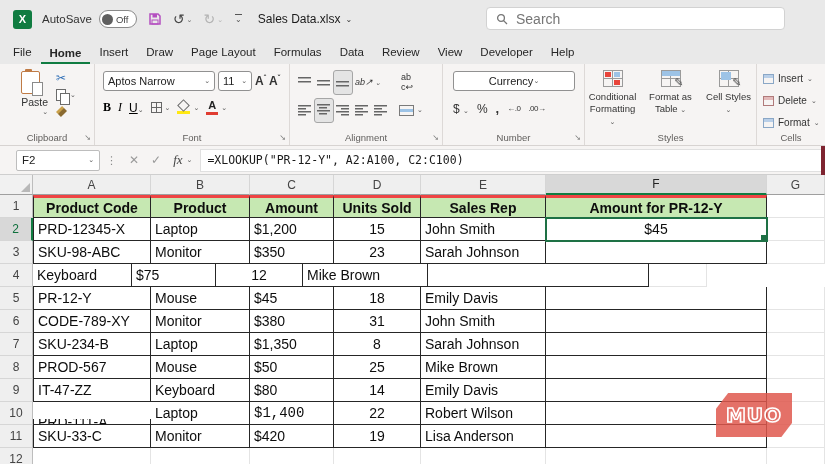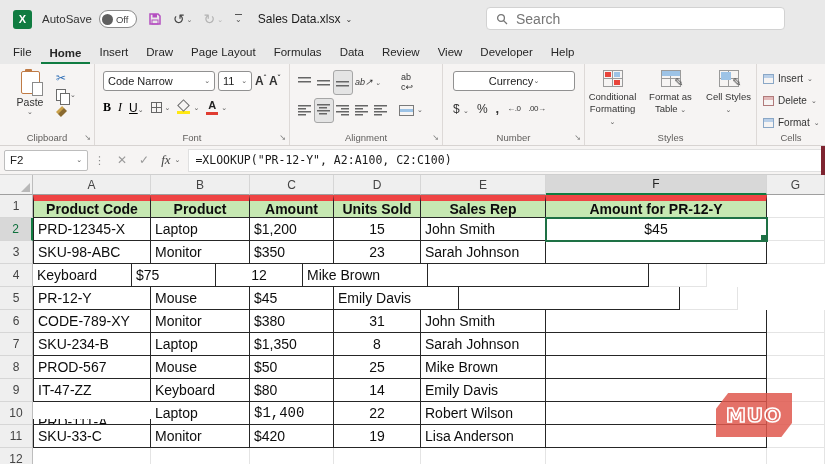--- a/index.html
+++ b/index.html
@@ -27,21 +27,21 @@
   .tab.active{font-weight:bold;border-bottom:2.5px solid #107C41;padding-bottom:3.5px;}
   
   #ribbon{position:absolute;left:0;top:64px;width:825px;height:82px;background:#f6f4f3;border-bottom:1px solid #d7d3d1;
     display:flex;box-sizing:border-box;}
   .rgroup{position:relative;height:100%;border-right:1px solid #ddd9d7;box-sizing:border-box;}
   .glabel{position:absolute;bottom:2px;left:0;right:0;text-align:center;font-size:9.5px;color:#605e5c;}
   .launcher{position:absolute;right:3px;bottom:3px;font-size:8px;color:#7a7a7a;line-height:1;}
   .chev{font-size:7px;color:#555;}
   
   #g-clip{width:95px;}
-  #paste-btn{position:absolute;left:12px;top:7px;width:36px;text-align:center;font-size:10.5px;color:#333;}
+  #paste-btn{position:absolute;left:12px;top:7px;width:36px;text-align:right;font-size:10.5px;color:#333;}
   .clipboard-ic{width:17px;height:21px;margin:0 auto 2px;border:1.5px solid #c07b45;border-radius:2px;background:#fff;position:relative;}
   .clipboard-ic:before{content:"";position:absolute;left:3px;top:-3px;width:7px;height:3px;background:#c07b45;border-radius:1px;}
   .clipboard-ic:after{content:"";position:absolute;right:-4px;bottom:-3px;width:9px;height:12px;background:#fff;border:1px solid #8a8a8a;}
   #clip-right{position:absolute;left:56px;top:8px;display:flex;flex-direction:column;gap:5px;align-items:flex-start;}
   .scissors{font-size:12px;color:#2b6cb5;line-height:1;}
   .copy-ic{width:8px;height:10px;border:1px solid #6b6b6b;background:#fff;position:relative;}
   .copy-ic:after{content:"";position:absolute;left:2.5px;top:2.5px;width:8px;height:10px;border:1px solid #6b6b6b;background:#fff;}
   .brush-ic{width:11px;height:11px;background:linear-gradient(135deg,#caa14a 45%,#8a6a30 46%);clip-path:polygon(0 55%,55% 0,100% 45%,45% 100%);}
   
   #g-font{width:195px;}
@@ -99,21 +99,21 @@
   .mini-grid .blk{position:absolute;left:1px;top:1px;width:10px;height:8px;background:#9DC3E6;}
   .mini-grid .pencil{position:absolute;right:-4px;bottom:-4px;font-size:11px;color:#555;}
   
   #g-cells{width:68px;border-right:none;}
   .cells-row{position:absolute;left:6px;display:flex;align-items:center;gap:4px;font-size:10px;color:#333;}
   .cell-ic{width:11px;height:10px;border:1px solid #8aa7c6;box-sizing:border-box;
     background:linear-gradient(#b9cfe8,#b9cfe8) 0 0/100% 3px no-repeat;}
   .cell-ic.del{border-color:#b07a7a;background:linear-gradient(#e3b9b9,#e3b9b9) 0 0/100% 3px no-repeat;}
   
   #fbar{position:absolute;left:0;top:146px;width:825px;height:29px;background:#f6f4f3;border-bottom:1px solid #cfcfcf;
-    display:flex;align-items:center;box-sizing:border-box;}
+    display:flex;align-items:center;box-sizing:border-box;padding-left:12px;}
   #name-box{margin-left:4px;width:84px;height:21px;background:#fff;border:1px solid #bdbdbd;border-radius:2px;
     display:flex;align-items:center;justify-content:space-between;font-size:11.5px;color:#222;padding:0 5px;box-sizing:border-box;}
   #fbar .dots{color:#8a8a8a;font-size:11px;margin:0 6px;}
   .fbtn{font-size:12px;color:#9a9a9a;margin:0 6px;}
   #fx-btn{font-style:italic;font-family:"Liberation Serif",serif;color:#444;font-size:13px;margin:0 4px 0 6px;}
   #formula-field{flex:1;height:21px;background:#fff;border:1px solid #e0e0e0;margin:0 2px 0 8px;display:flex;align-items:center;}
   #formula-text{font-family:"DejaVu Sans Mono",monospace;font-size:11.5px;color:#1a1a1a;margin-left:6px;white-space:pre;}
   #edge-artifact{position:absolute;right:0;top:146px;width:4px;height:29px;background:#7e2430;}
   
   #grid{position:absolute;left:0;top:175px;width:825px;height:289px;background:#fff;overflow:hidden;}
@@ -124,21 +124,21 @@
   .colhdr.selcol{background:#d8d8d8;border-bottom:2px solid #107C41;color:#222;}
   #corner{width:33px;background:#f1f1f1;border-right:1px solid #bdbdbd;border-bottom:1px solid #9f9f9f;box-sizing:border-box;position:relative;}
   #corner:after{content:"";position:absolute;right:2px;bottom:2px;border-left:9px solid transparent;border-bottom:9px solid #b8b8b8;}
   .rownum{width:33px;background:#efefef;border-right:1px solid #bdbdbd;border-bottom:1px solid #d6d6d6;box-sizing:border-box;
     font-size:12px;color:#444;display:flex;align-items:center;justify-content:center;}
   .rownum.selrow{background:#d8d8d8;border-right:2px solid #107C41;color:#0E703C;}
   .cell{box-sizing:border-box;font-size:14px;color:#0d0d0d;display:flex;align-items:center;overflow:hidden;white-space:nowrap;}
   .tcell{border-right:1px solid #262626;border-bottom:1px solid #262626;}
   .gcell{border-right:1px solid #e4e4e4;border-bottom:1px solid #e4e4e4;}
   .cA{border-left:1px solid #262626;}
-  .rtop{border-top:6px solid #ef4444;}
+  .rtop{border-top:3px solid #ef4444;}
   .hdr{background:#C6E8B2;font-weight:bold;justify-content:center;}
   .a-l{padding-left:4px;}
   .a-c{justify-content:center;}
   .sel{outline:2px solid #1E7145;outline-offset:-1px;position:relative;}
   .sel:after{content:"";position:absolute;right:-1px;bottom:-1px;width:5px;height:5px;background:#1E7145;border:1px solid #fff;}
   
   #watermark{position:absolute;left:716px;top:393px;width:76px;height:44px;background:rgba(223,88,77,0.85);
     clip-path:polygon(16% 0,100% 0,100% 68%,86% 100%,0 100%,0 36%);display:flex;align-items:center;justify-content:center;z-index:50;}
   #watermark span{font-size:20px;font-weight:bold;letter-spacing:1px;color:rgba(255,255,255,0);
     -webkit-text-stroke:1.6px #ffffff;font-family:"DejaVu Sans",sans-serif;}
@@ -212,21 +212,21 @@
       </span>
       <span class="brush-ic"></span>
     </div>
     <div class="glabel">Clipboard</div>
     <div class="launcher">↘</div>
   </div>
 
   <div class="rgroup" id="g-font">
     <div id="font-row1">
       <div class="combo fname">
-        <span>Code Narrow</span>
+        <span>Aptos Narrow</span>
           <span class="chev">⌄</span>
       </div>
       <div class="combo fsz">
         <span>11</span>
           <span class="chev">⌄</span>
       </div>
       <span class="grow-a">A<sup>ˆ</sup></span>
       <span class="grow-a">A<sup>ˇ</sup></span>
     </div>
     <div id="font-row2">
@@ -405,20 +405,21 @@
       <div class="cell tcell a-c" style="width: 87px;">12</div>
       <div class="cell tcell a-l" style="width: 125px;">Mike Brown</div>
       <div class="cell tcell a-c" style="width: 221px;"></div>
       <div class="cell gcell" style="width: 58px;"></div>
     </div>
     <div class="grow">
       <div class="rownum">5</div>
       <div class="cell tcell a-l cA" style="width: 118px;">PR-12-Y</div>
       <div class="cell tcell a-l" style="width: 99px;">Mouse</div>
       <div class="cell tcell a-l" style="width: 84px;">$45</div>
+      <div class="cell tcell a-c" style="width: 87px;">18</div>
       <div class="cell tcell a-l" style="width: 125px;">Emily Davis</div>
       <div class="cell tcell a-c" style="width: 221px;"></div>
       <div class="cell gcell" style="width: 58px;"></div>
     </div>
     <div class="grow">
       <div class="rownum">6</div>
       <div class="cell tcell a-l cA" style="width: 118px;">CODE-789-XY</div>
       <div class="cell tcell a-l" style="width: 99px;">Monitor</div>
       <div class="cell tcell a-l" style="width: 84px;">$380</div>
       <div class="cell tcell a-c" style="width: 87px;">31</div>

